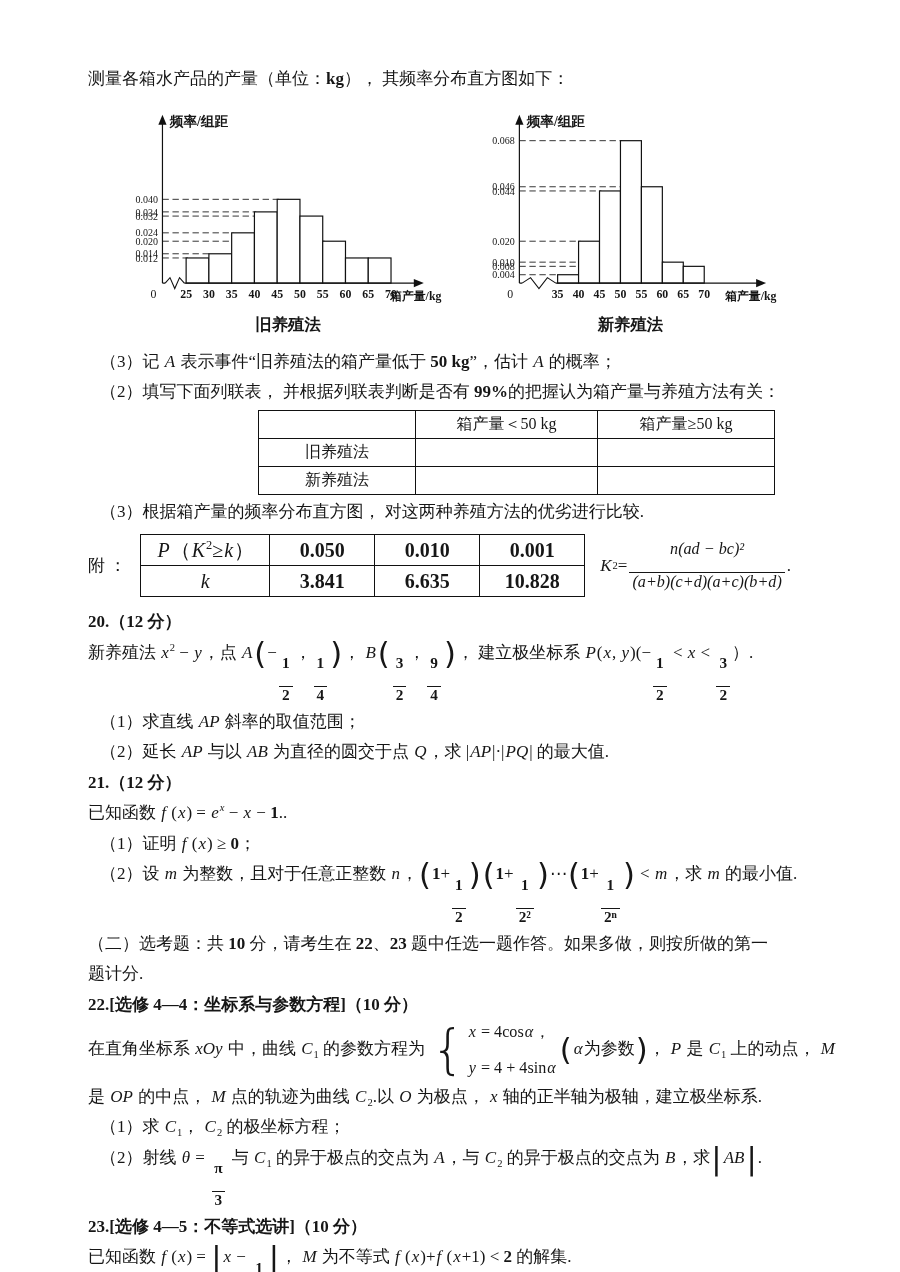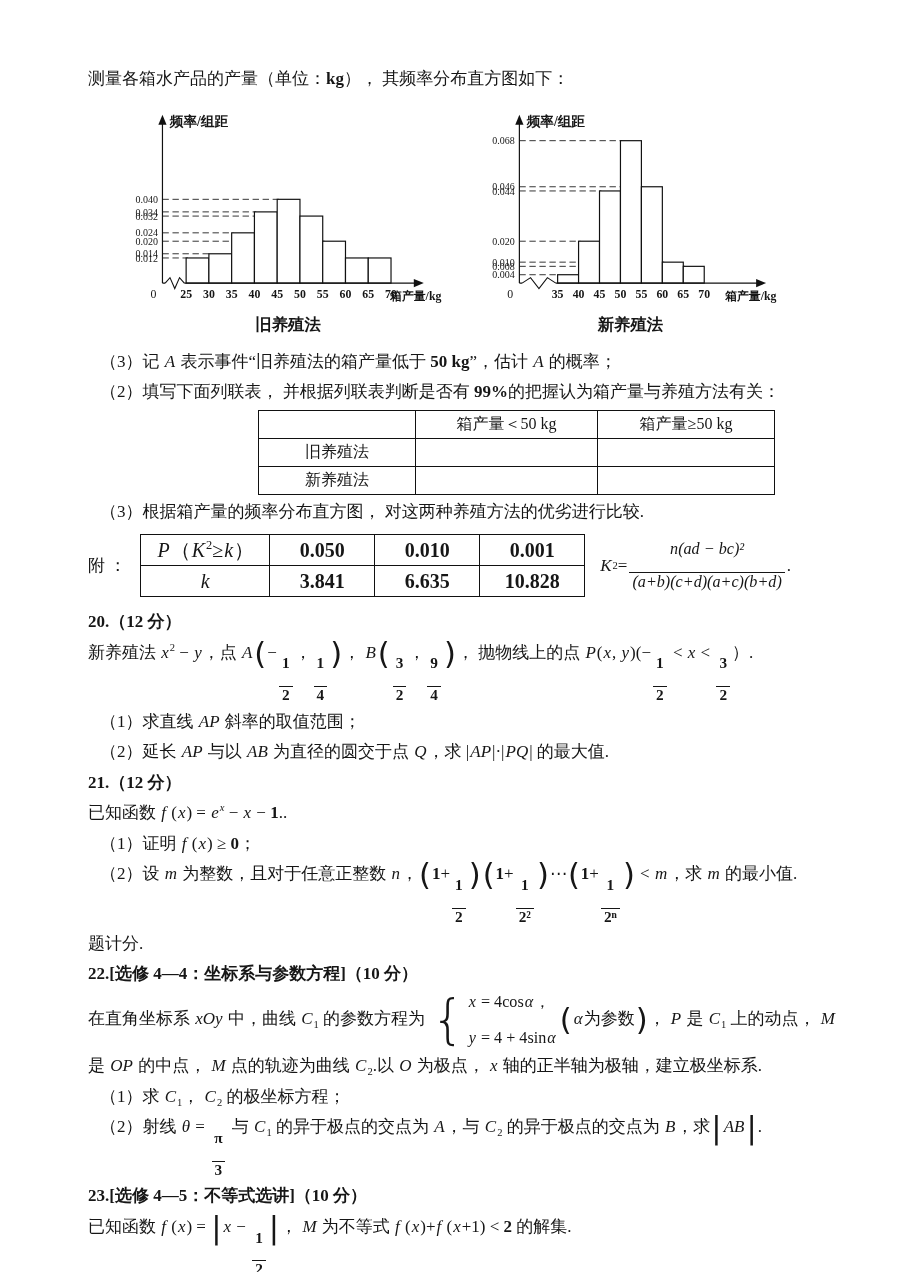--- a/index.html
+++ b/index.html
@@ -196,21 +196,21 @@
         <span class="den">2</span>
       </span><span>，</span><span class="frac">
         <span class="num">1</span>
         <span class="den">4</span>
       </span><span class="bigp">)</span><span>， </span><i class="v">B</i><span class="bigp">(</span><span class="frac">
         <span class="num">3</span>
         <span class="den">2</span>
       </span><span>，</span><span class="frac">
         <span class="num">9</span>
         <span class="den">4</span>
-      </span><span class="bigp">)</span><span>， 抛物线上的点 </span><i class="v">P</i><span>(</span><i class="v">x</i><span>, </span><i class="v">y</i><span>)(−</span><span class="frac">
+      </span><span class="bigp">)</span><span>， 建立极坐标系 </span><i class="v">P</i><span>(</span><i class="v">x</i><span>, </span><i class="v">y</i><span>)(−</span><span class="frac">
         <span class="num">1</span>
         <span class="den">2</span>
       </span><span> &lt; </span><i class="v">x</i><span> &lt; </span><span class="frac">
         <span class="num">3</span>
         <span class="den">2</span>
       </span><span>）.</span></p>
   <p class="ln ind"><span>（1）求直线 </span><i class="v">AP</i><span> 斜率的取值范围；</span></p>
   <p class="ln ind"><span>（2）延长 </span><i class="v">AP</i><span> 与以 </span><i class="v">AB</i><span> 为直径的圆交于点 </span><i class="v">Q</i><span>，求 |</span><i class="v">AP</i><span>|·|</span><i class="v">PQ</i><span>| 的最大值.</span></p>
 
   <p class="ln mt8"><b>21.（12 分）</b></p>
@@ -220,20 +220,21 @@
         <span class="num">1</span>
         <span class="den">2</span>
       </span><span class="bigp">)</span><span class="bigp">(</span><b>1</b><span>+</span><span class="frac">
         <span class="num">1</span>
         <span class="den">2²</span>
       </span><span class="bigp">)</span><span>⋯</span><span class="bigp">(</span><b>1</b><span>+</span><span class="frac">
         <span class="num">1</span>
         <span class="den">2ⁿ</span>
       </span><span class="bigp">)</span><span> &lt; </span><i class="v">m</i><span>，求 </span><i class="v">m</i><span> 的最小值.</span></p>
 
+  <p class="ln mt8"><span>（二）选考题：共 </span><b>10</b><span> 分，请考生在 </span><b>22</b><span>、</span><b>23</b><span> 题中任选一题作答。如果多做，则按所做的第一</span></p>
   <p class="ln"><span>题计分.</span></p>
 
   <p class="ln"><b>22.[选修 4—4：坐标系与参数方程]（10 分）</b></p>
   <p class="ln"><span>在直角坐标系 </span><i class="v">xOy</i><span> 中，曲线 </span><i class="v">C</i><sub>1</sub><span> 的参数方程为 </span><span class="cases">
         <span class="brace">{</span>
         <span class="col">
           <span class="crow"><i class="v">x</i><span> = 4cos</span><i class="v">α</i><span>，</span></span>
           <span class="crow"><i class="v">y</i><span> = 4 + 4sin</span><i class="v">α</i></span>
         </span>
       </span><span class="bigp">(</span><i class="v">α</i><span>为参数</span><span class="bigp">)</span><span>， </span><i class="v">P</i><span> 是 </span><i class="v">C</i><sub>1</sub><span> 上的动点， </span><i class="v">M</i></p>

